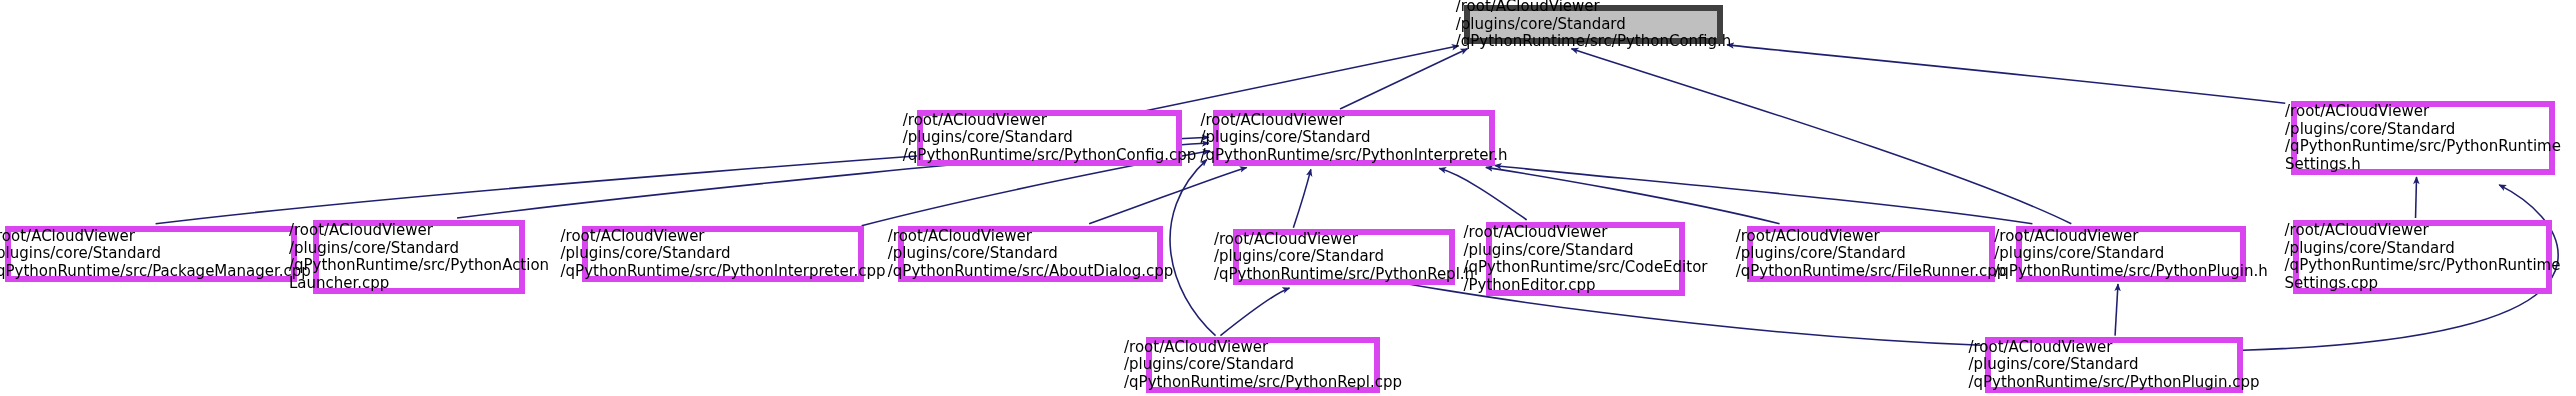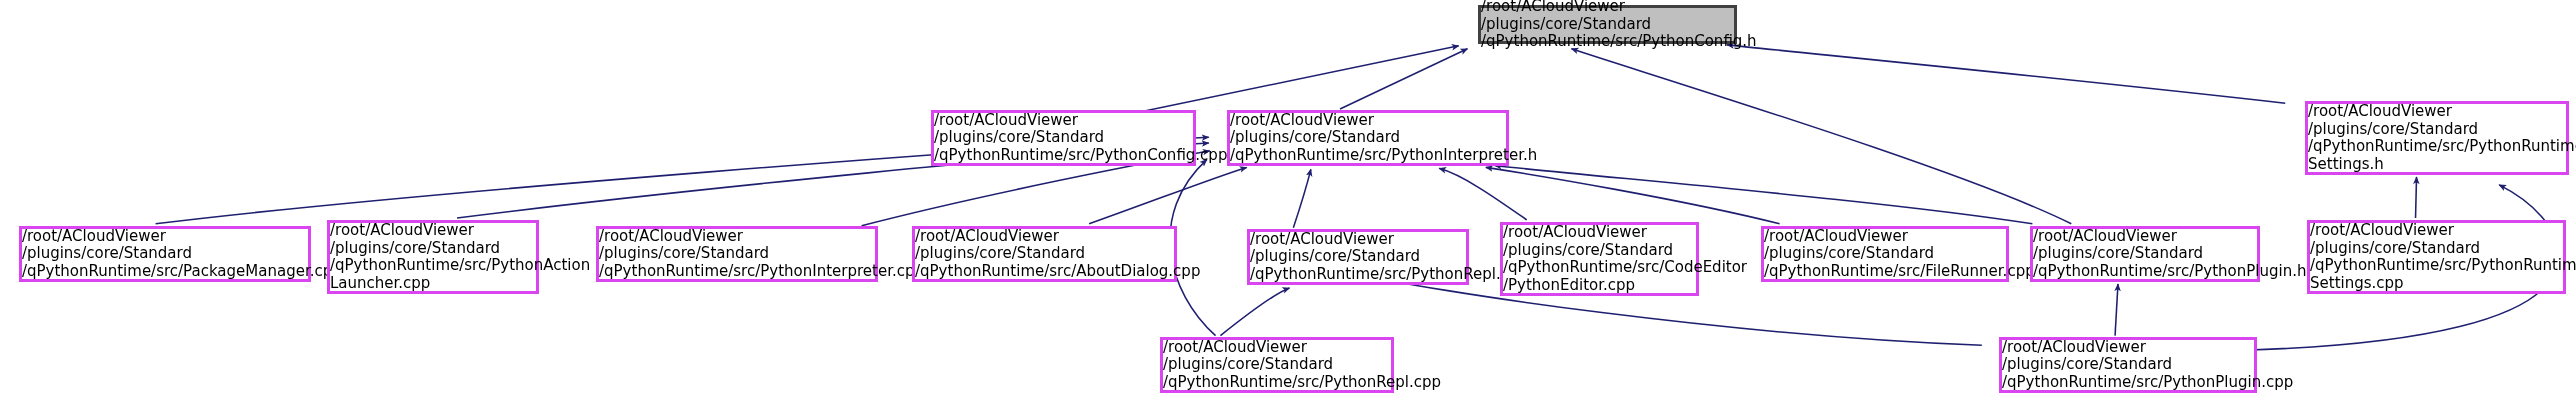--- a/index.html
+++ b/index.html
@@ -1,20 +1,20 @@
 <!DOCTYPE html>
 <html><head>
 <meta charset="utf-8">
 <style>
   html,body{margin:0;padding:0;background:#ffffff;}
   body{font-family:"DejaVu Sans","Liberation Sans",sans-serif;}
   #graph{position:relative;width:2576px;height:397px;background:#fff;overflow:hidden;}
   #edges{position:absolute;left:0;top:0;width:2576px;height:397px;}
-  .node{position:absolute;box-sizing:border-box;border:3px solid #d946ef;background:#fff;
-        display:flex;align-items:center;justify-content:flex-start;margin-left:14px;}
+  .node{position:absolute;box-sizing:border-box;border:6px solid #d946ef;background:#fff;
+        display:flex;align-items:center;justify-content:center;}
   .node.root{background:#bfbfbf;border-color:#404040;}
   .node .lbl{font-size:15px;line-height:17.5px;color:#000;white-space:pre;text-align:center;
              letter-spacing:0px;}
   .node .lbl.l{text-align:left;}
 </style>
 </head>
 <body>
 
 <div id="graph">
   <svg id="edges" viewBox="0 0 2649 408" xmlns="http://www.w3.org/2000/svg">

